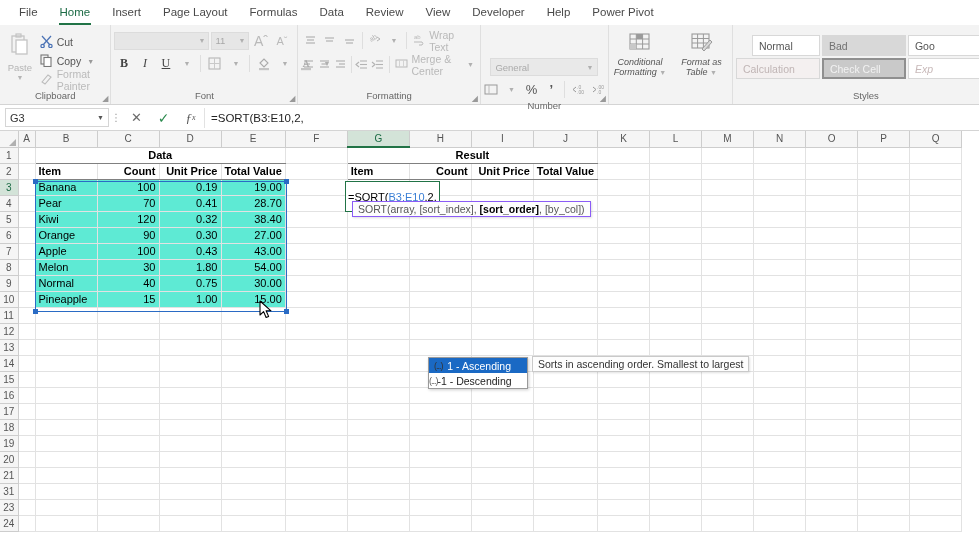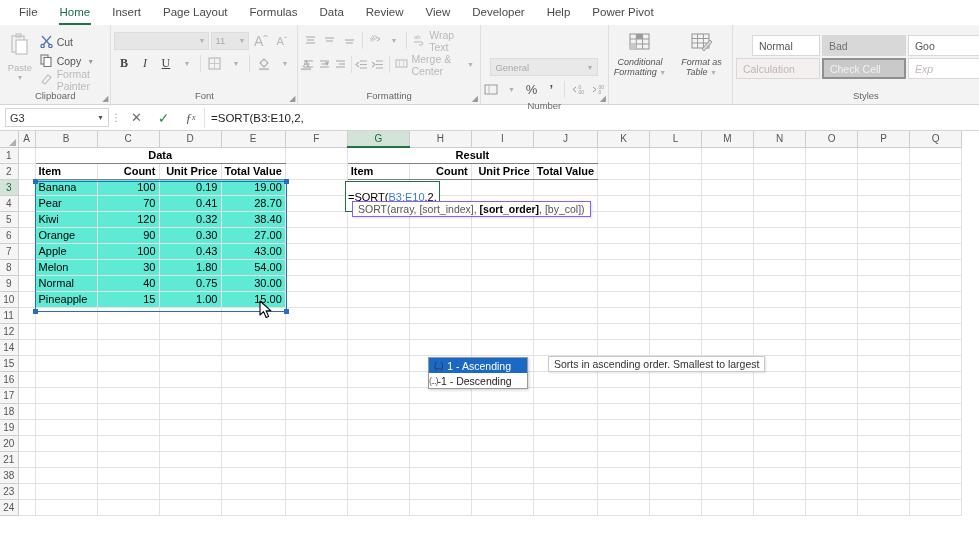--- a/index.html
+++ b/index.html
@@ -812,20 +812,40 @@
             <td class="cellx"></td>
             <td class="cellx"></td>
             <td class="cellx"></td>
             <td class="cellx"></td>
             <td class="cellx"></td>
             <td class="cellx"></td>
             <td class="cellx"></td>
             <td class="cellx"></td>
           </tr>
         <tr>
+            <th class="rowh">13</th>
+            <td class="cellx"></td>
+            <td class="cellx"></td>
+            <td class="cellx"></td>
+            <td class="cellx"></td>
+            <td class="cellx"></td>
+            <td class="cellx"></td>
+            <td class="cellx"></td>
+            <td class="cellx"></td>
+            <td class="cellx"></td>
+            <td class="cellx"></td>
+            <td class="cellx"></td>
+            <td class="cellx"></td>
+            <td class="cellx"></td>
+            <td class="cellx"></td>
+            <td class="cellx"></td>
+            <td class="cellx"></td>
+            <td class="cellx"></td>
+          </tr>
+        <tr>
             <th class="rowh">14</th>
             <td class="cellx"></td>
             <td class="cellx"></td>
             <td class="cellx"></td>
             <td class="cellx"></td>
             <td class="cellx"></td>
             <td class="cellx"></td>
             <td class="cellx"></td>
             <td class="cellx"></td>
             <td class="cellx"></td>
@@ -972,21 +992,21 @@
             <td class="cellx"></td>
             <td class="cellx"></td>
             <td class="cellx"></td>
             <td class="cellx"></td>
             <td class="cellx"></td>
             <td class="cellx"></td>
             <td class="cellx"></td>
             <td class="cellx"></td>
           </tr>
         <tr>
-            <th class="rowh">38</th>
+            <th class="rowh">31</th>
             <td class="cellx"></td>
             <td class="cellx"></td>
             <td class="cellx"></td>
             <td class="cellx"></td>
             <td class="cellx"></td>
             <td class="cellx"></td>
             <td class="cellx"></td>
             <td class="cellx"></td>
             <td class="cellx"></td>
             <td class="cellx"></td>
@@ -1061,21 +1081,21 @@
       <div class="acitem sel">
         <span class="acicon">(...)</span>
         <span>1 - Ascending</span>
       </div>
       <div class="acitem">
         <span class="acicon">(...)</span>
         <span>-1 - Descending</span>
       </div>
     </div>
 
-    <div class="desctip" style="left:548px; top:225px;text-align:right;">Sorts in ascending order. Smallest to largest</div>
+    <div class="desctip" style="left:532px; top:225px;text-align:right;">Sorts in ascending order. Smallest to largest</div>
 
     <div class="cursor" style="left:259px; top:169px;">
       <svg width="14" height="20" viewBox="0 0 14 20">
         <path d="M1 1 L1 15 L4.6 11.6 L7.1 17.5 L9.6 16.4 L7.1 10.8 L12 10.8 Z" fill="#ffffff" stroke="#000000" stroke-width="1.1" stroke-linejoin="round"></path>
       </svg>
     </div>
   </div>
 
 </div>
 

